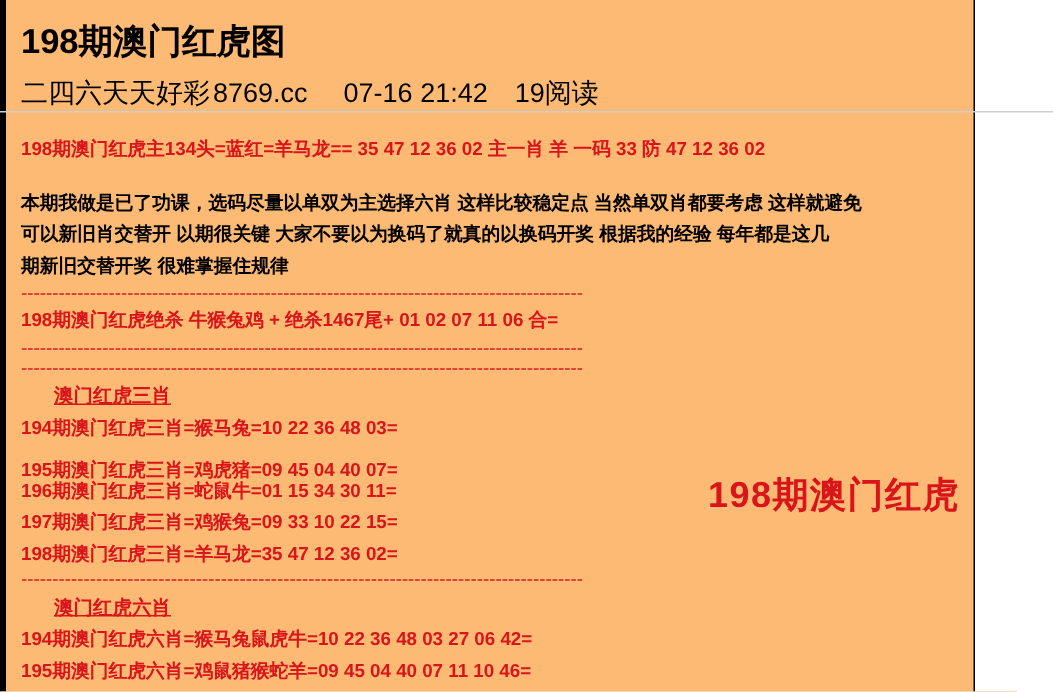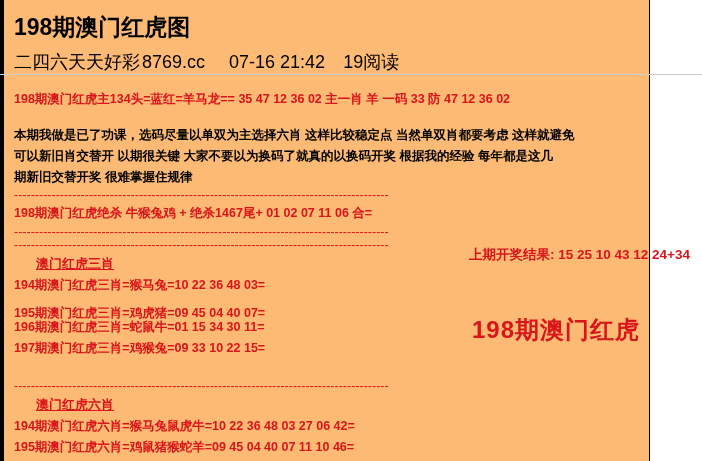--- a/index.html
+++ b/index.html
@@ -124,30 +124,27 @@
 
     <div class="dashes" style="left:14px;top:150px;">------------------------------------------------------------------------------------------</div>
     <div class="dashes" style="left:14px;top:163px;">------------------------------------------------------------------------------------------</div>
 
     <div class="sec-title" style="left:36px;top:180px;">澳门红虎三肖</div>
 
     <div class="line red" style="left:14px;top:202px;">194期澳门红虎三肖=猴马兔=10 22 36 48 03=</div>
     <div class="line red" style="left:14px;top:230px;">195期澳门红虎三肖=鸡虎猪=09 45 04 40 07=</div>
     <div class="line red" style="left:14px;top:244px;">196期澳门红虎三肖=蛇鼠牛=01 15 34 30 11=</div>
     <div class="line red" style="left:14px;top:265px;">197期澳门红虎三肖=鸡猴兔=09 33 10 22 15=</div>
+    <div class="line red" style="left:14px;top:286px;">198期澳门红虎三肖=羊马龙=35 47 12 36 02=</div>
 
     <div class="dashes" style="left:14px;top:304px;">------------------------------------------------------------------------------------------</div>
 
     <div class="sec-title" style="left:36px;top:321px;">澳门红虎六肖</div>
 
     <div class="line red" style="left:14px;top:343px;">194期澳门红虎六肖=猴马兔鼠虎牛=10 22 36 48 03 27 06 42=</div>
     <div class="line red" style="left:14px;top:364px;">195期澳门红虎六肖=鸡鼠猪猴蛇羊=09 45 04 40 07 11 10 46=</div>
     <div class="line red" style="left:14px;top:385px;">196期澳门红虎六肖=蛇鼠牛羊猪马=01 15 34 30 11 35 01 31=</div>
 
-    <div class="result" style="top:171px;right:12px;">
-      <span>上期开奖结果:</span>
-      <span>15 25 10 43 12 24+34</span>
-    </div>
 
     <div class="bigred" style="left:472px;top:207px;margin-top:32px;">198期澳门红虎</div>
 
   </div>
 </div>
 
 </body></html>

